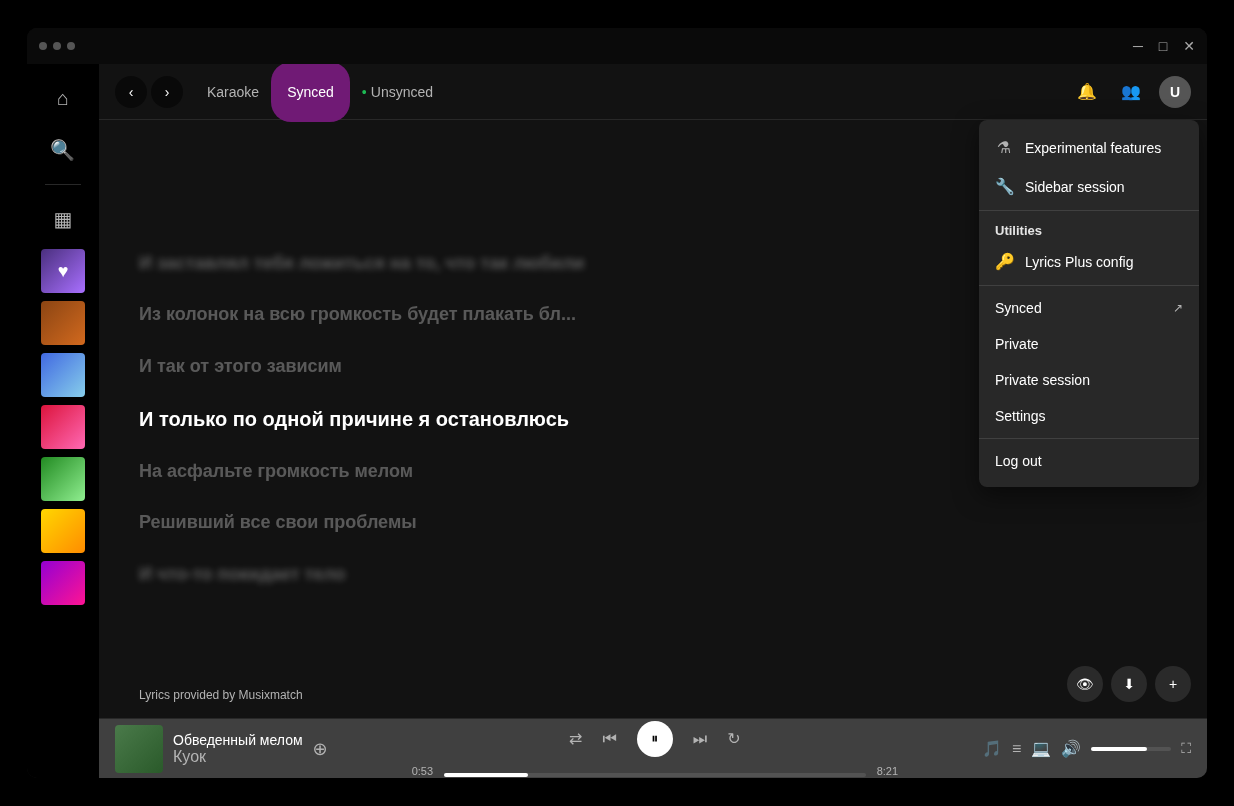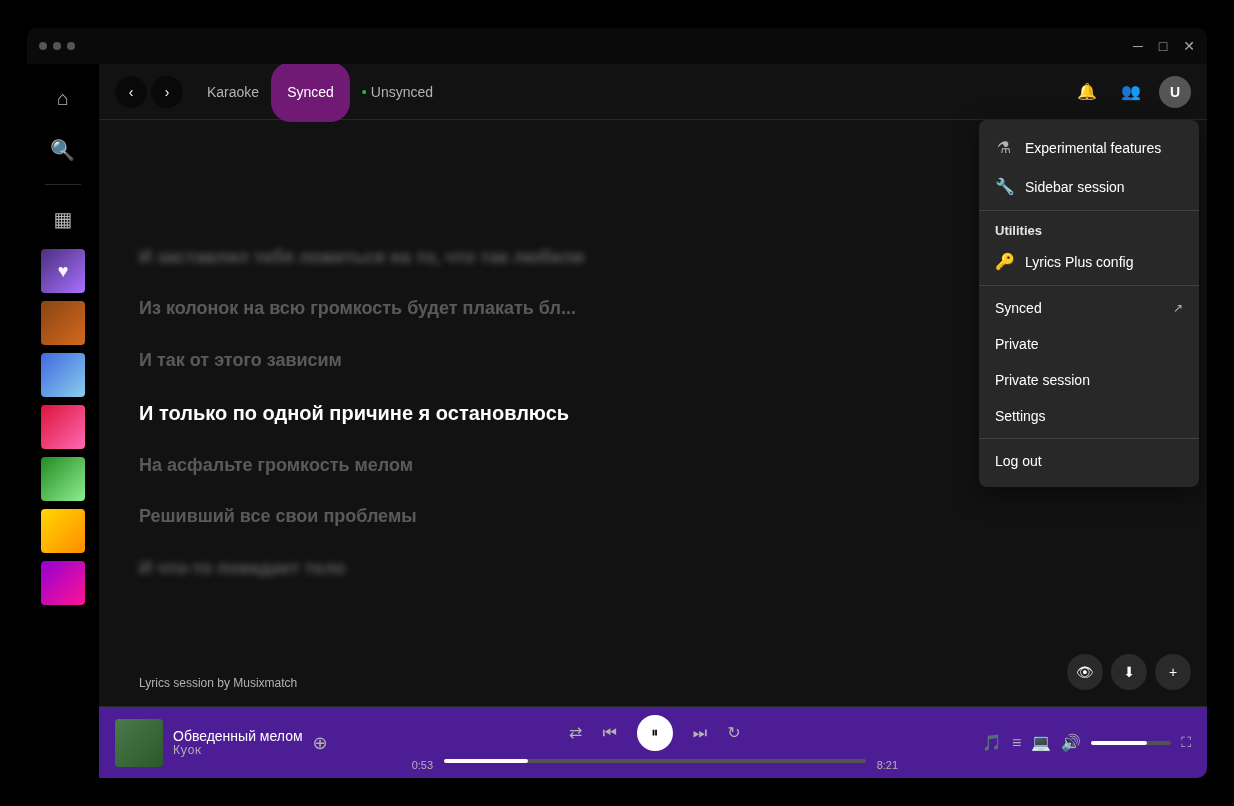--- a/index.html
+++ b/index.html
@@ -305,22 +305,22 @@
       font-size: 13px;
       font-weight: 600;
     }
     .dropdown-item-external {
       margin-left: auto;
       color: #b3b3b3;
       font-size: 12px;
     }
     
     .player-bar {
-      height: 72px;
-      background: #4c1d95;
+      height: 60px;
+      background: #404040;
       border-top: 1px solid #282828;
       display: flex;
       align-items: center;
       padding: 0 16px;
       gap: 12px;
       flex-shrink: 0;
     }
     .now-playing {
       display: flex;
       align-items: center;
@@ -338,22 +338,21 @@
       display: flex;
       flex-direction: column;
     }
     .track-title {
       color: #fff;
       font-size: 14px;
       font-weight: 500;
     }
     .track-artist {
       color: #b3b3b3;
-      font-size: 12px;
-      font-family: Liberation Mono, monospace;
+      font-size: 16px;
     }
     .add-btn {
       color: #b3b3b3;
       font-size: 18px;
       cursor: pointer;
       background: none;
       border: none;
     }
     .player-controls {
       flex: 1;
@@ -382,21 +381,21 @@
       border: none;
       color: #000;
       font-size: 14px;
       cursor: pointer;
       display: flex;
       align-items: center;
       justify-content: center;
     }
     .progress-bar {
       display: flex;
-      align-items: flex-start;
+      align-items: flex-end;
       gap: 4px;
       width: 100%;
       max-width: 500px;
     }
     .time-label {
       color: #b3b3b3;
       font-size: 11px;
       min-width: 35px;
       text-align: center;
     }
@@ -519,21 +518,21 @@
 
       <div class="lyrics-area">
         <div class="lyric-line" style="filter: blur(3px);">И заставлял тебя ложиться на то, что так любили</div>
         <div class="lyric-line">Из колонок на всю громкость будет плакать бл...</div>
         <div class="lyric-line">И так от этого зависим</div>
         <div class="lyric-line lyric-active">И только по одной причине я остановлюсь</div>
         <div class="lyric-line">На асфальте громкость мелом</div>
         <div class="lyric-line">Решивший все свои проблемы</div>
         <div class="lyric-line" style="filter: blur(3px);">И что-то покидает тело</div>
 
-        <div class="lyrics-credit">Lyrics session by Musixmatch</div>
+        <div class="lyrics-credit">Lyrics provided by Musixmatch</div>
 
         <div class="lyrics-actions">
           <button class="action-btn">👁</button>
           <button class="action-btn">⬇</button>
           <button class="action-btn">+</button>
         </div>
       </div>
 
       <div class="dropdown-menu">
         <div class="dropdown-item">

